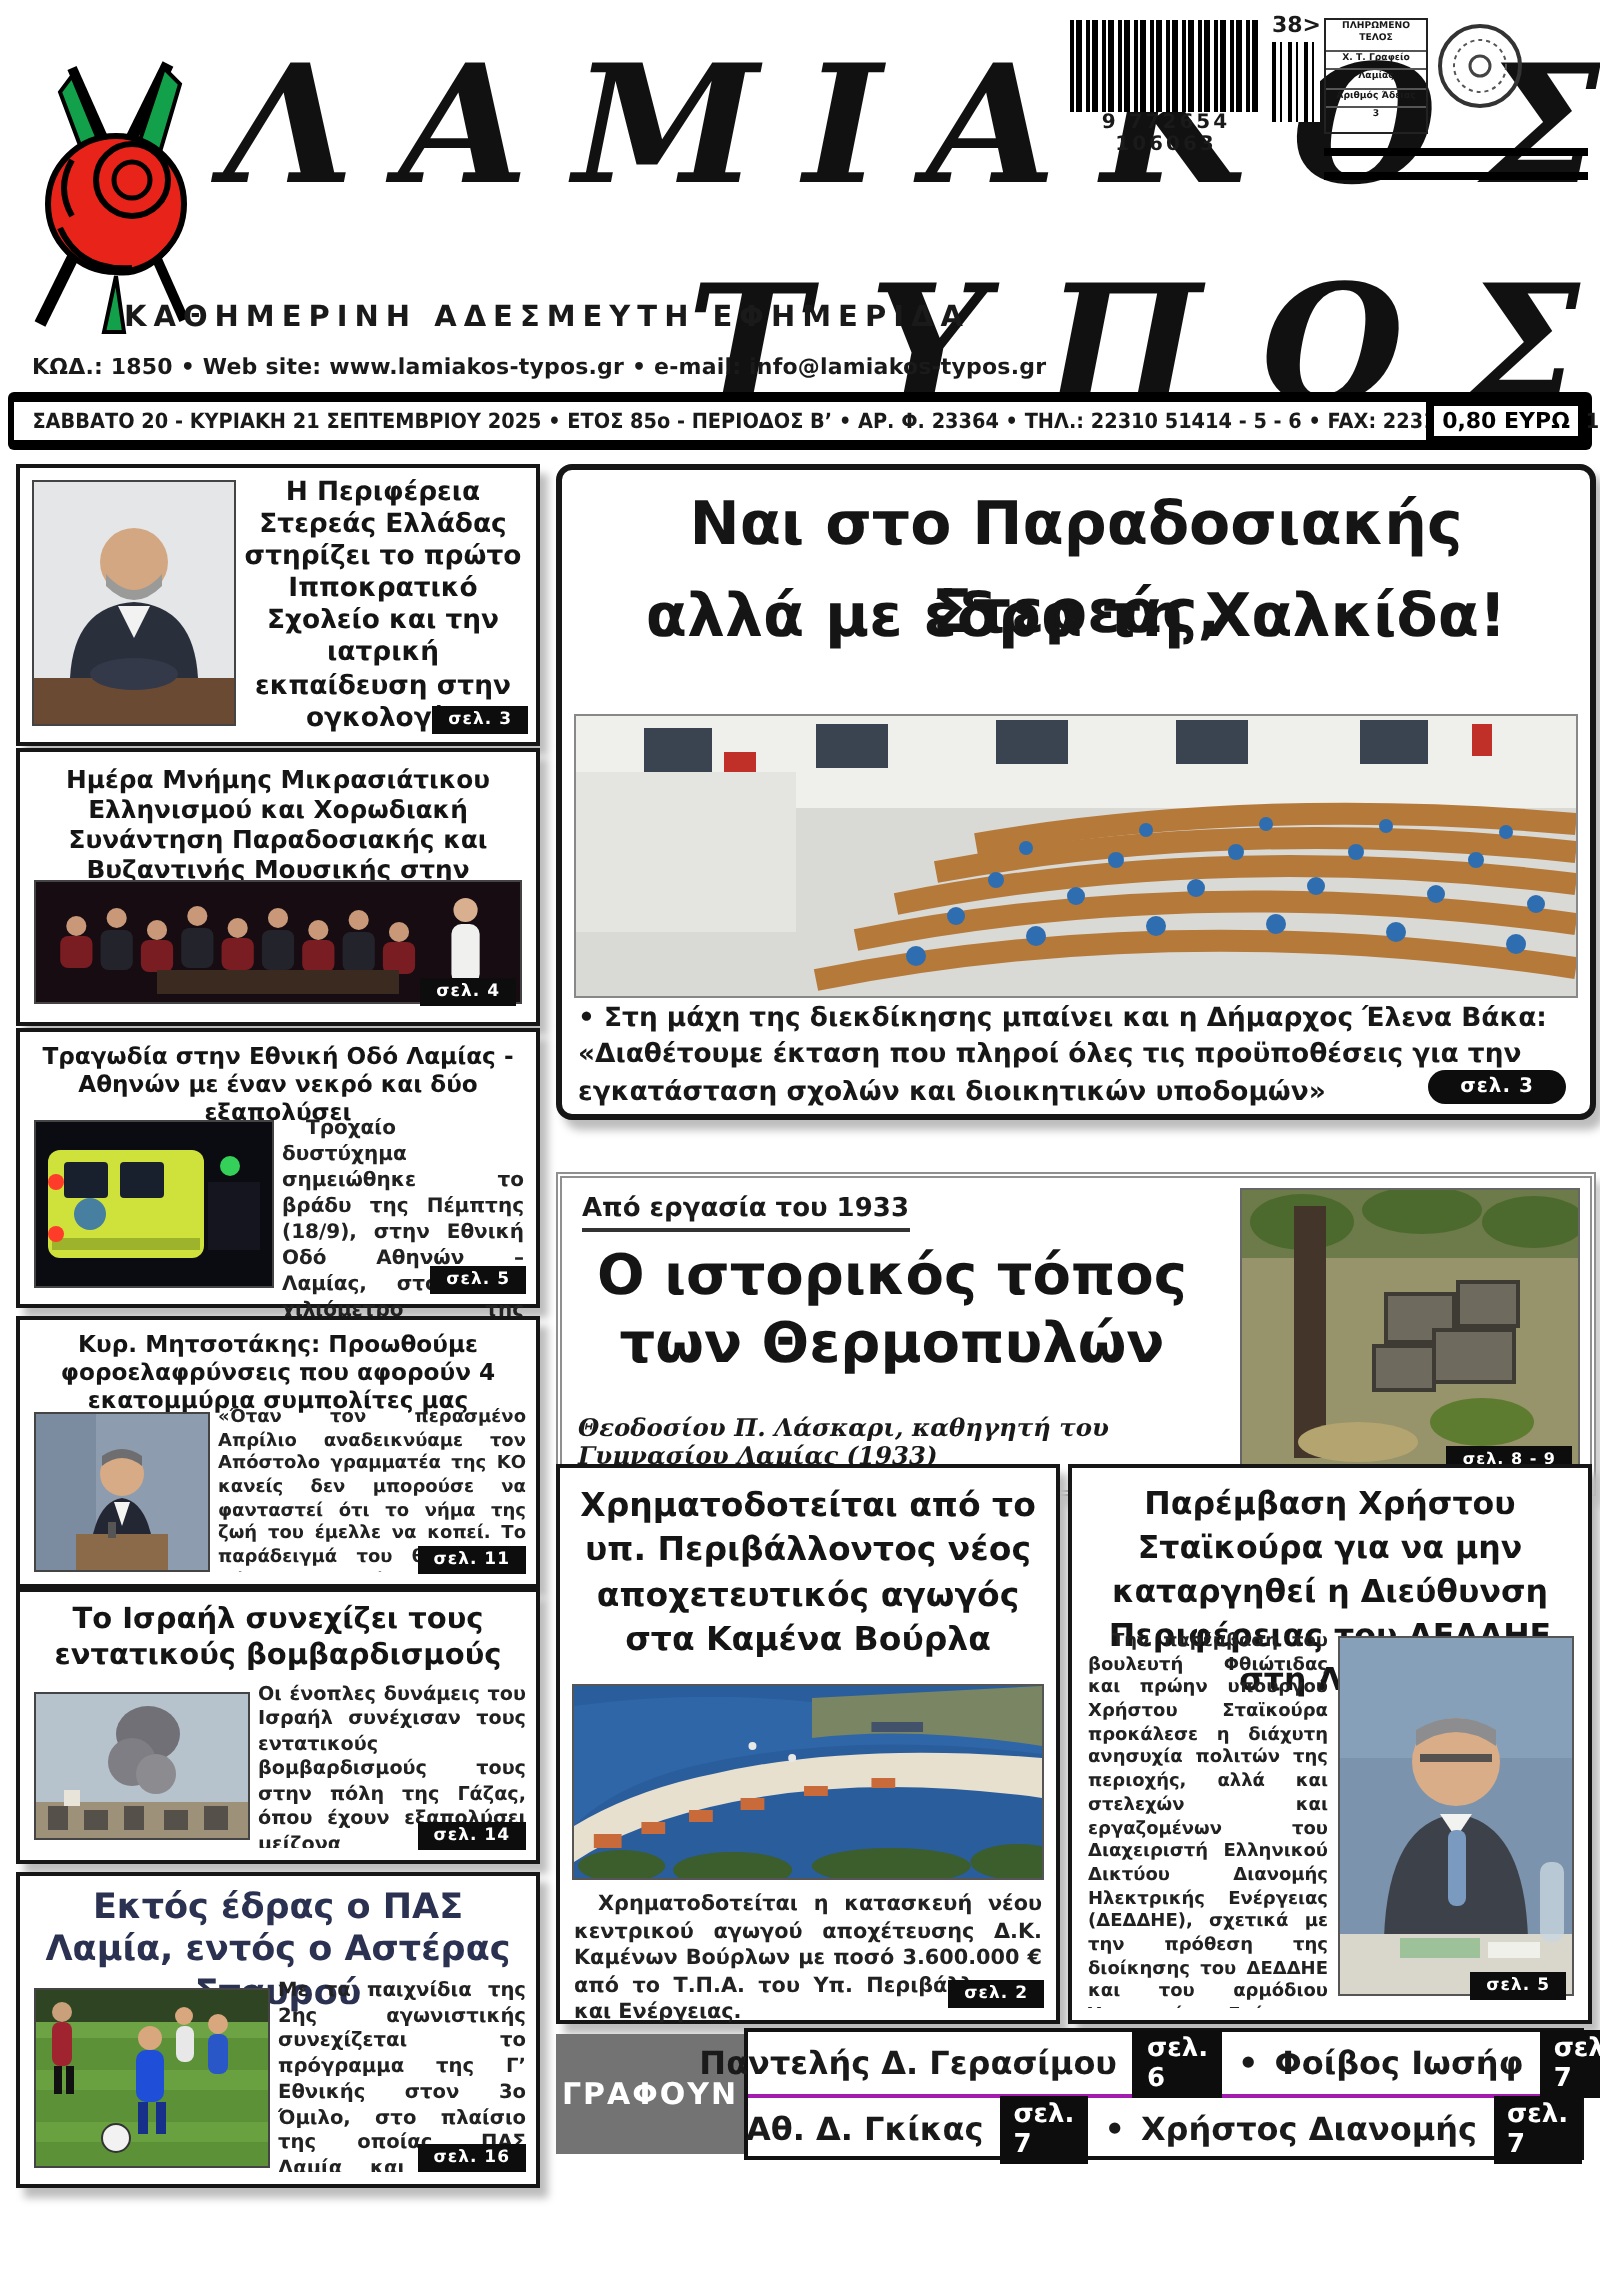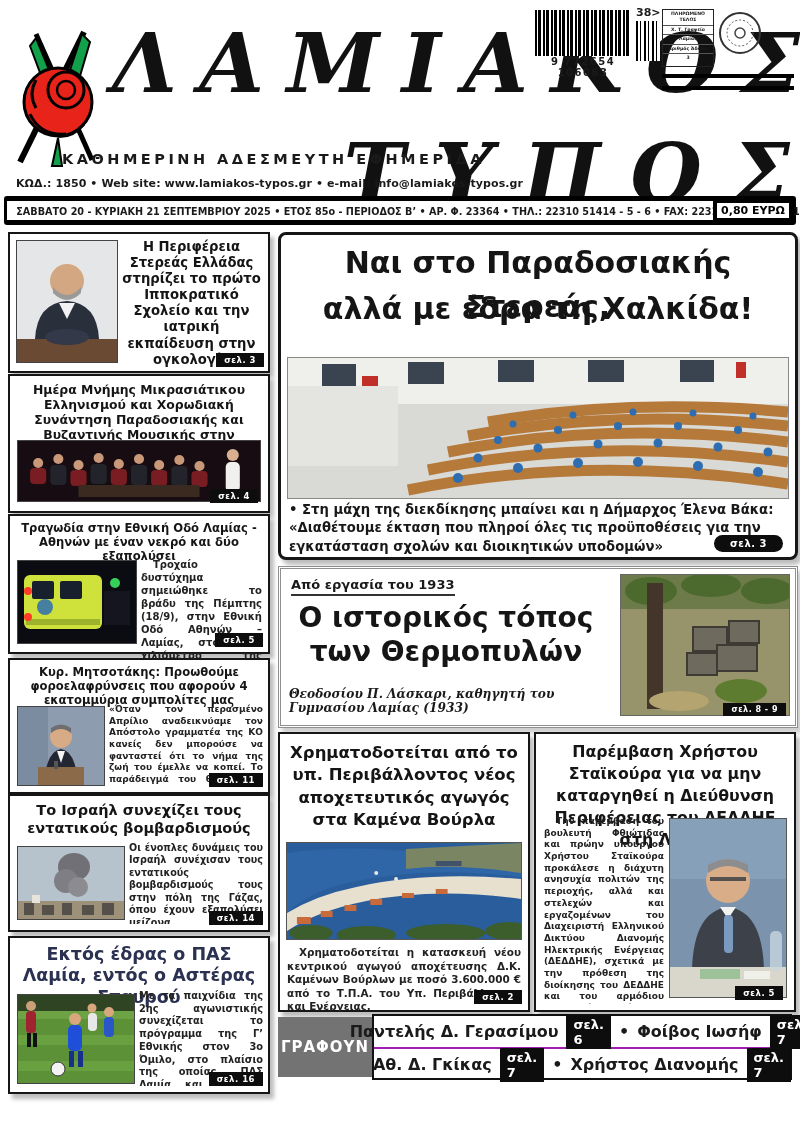--- a/index.html
+++ b/index.html
@@ -30,21 +30,21 @@
   #elta .elta-sub{font-size:4.5px;font-weight:bold;}
   .hline{left:662px;width:132px;height:3.5px;background:#000;}
   
   #dateline{left:4px;top:196px;width:792px;height:29px;background:#000;border-radius:3px;}
   #dateline .inner{position:absolute;left:3px;right:3px;top:5px;bottom:5px;background:#fff;display:flex;align-items:center;}
   #dateline .txt{font-size:10.5px;font-weight:bold;white-space:nowrap;padding-left:10px;transform:scaleX(0.92);transform-origin:left center;}
   #price-wrap{position:absolute;right:0;top:0;bottom:0;width:80px;background:#000;display:flex;align-items:center;justify-content:center;}
   #price-box{background:#fff;color:#000;font-size:11px;font-weight:bold;padding:1px 4px;white-space:nowrap;}
   
   .box{position:absolute;background:#fff;border:2px solid #161616;box-shadow:4px 5px 4px #bdbdbd;}
-  .gbox{position:absolute;background:#fff;border:3px double #8f8f8f;box-shadow:4px 5px 4px #cfcfcf;}
+  .gbox{position:absolute;background:#fff;border:3px double #8f8f8f;box-shadow:4px 5px 4px #cfcfcf;margin-top:20px;}
   .badge{position:absolute;background:#0d0d0d;color:#fff;font-size:8.5px;font-weight:bold;padding:2px 8px;letter-spacing:0.5px;}
   .pill{border-radius:10px;padding:3px 16px;font-size:10px;}
   .h-title{font-weight:bold;text-align:center;line-height:1.22;color:#151515;}
   .body-txt{font-weight:600;color:#222;text-align:justify;line-height:1.3;}
   .indent{text-indent:12px;}
   .photo{position:absolute;border:1.5px solid #444;overflow:hidden;background:#ccc;}
   .photo svg{display:block;width:100%;height:100%;}
   
   #grafoun{left:278px;top:1014px;width:514px;height:66px;}
   #grafoun-label{position:absolute;left:0;top:3px;bottom:3px;width:94px;background:#737373;color:#fff;display:flex;align-items:center;justify-content:center;font-size:15px;font-weight:bold;letter-spacing:1px;}

